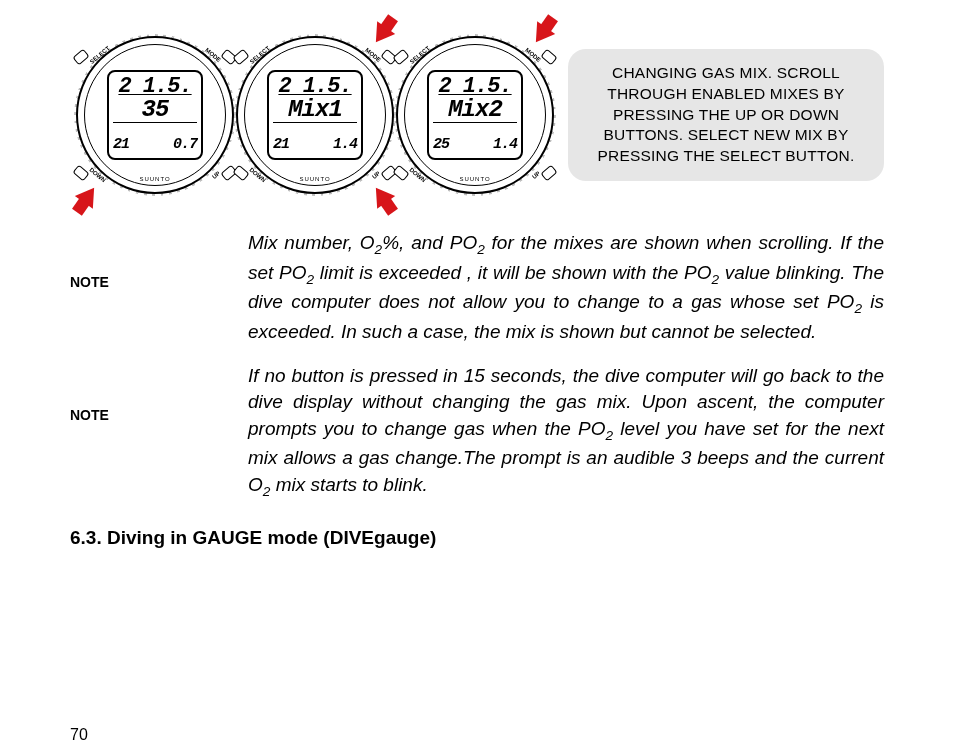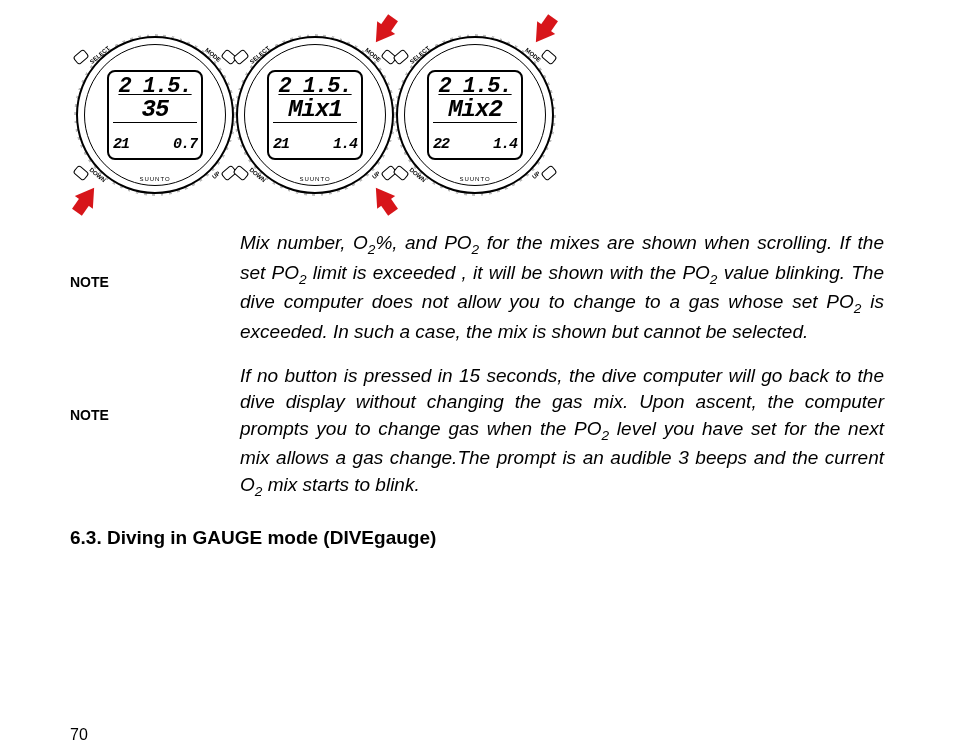--- a/index.html
+++ b/index.html
@@ -170,20 +170,21 @@
     font-size: 14px;
     flex-shrink: 0;
     margin-top: 44px;
   }
   .note-body {
     flex: 1;
     font-style: italic;
     font-size: 19px;
     line-height: 1.38;
     text-align: justify;
+    margin-left: 8px;
   }
   sub { font-size: .72em; font-style: inherit; }
 
   .section-heading {
     font-weight: 700;
     font-size: 19px;
     margin-top: 26px;
     margin-bottom: 12px;
   }
   .body-para {
@@ -271,31 +272,34 @@
         <div class="btn-knob knob-br"></div>
         <span class="btn-label lbl-select">SELECT</span>
         <span class="btn-label lbl-mode">MODE</span>
         <span class="btn-label lbl-down">DOWN</span>
         <span class="btn-label lbl-up">UP</span>
         <span class="brand">SUUNTO</span>
         <div class="screen">
           <div class="line1">2 1.5.</div>
           <div class="line2">Mix2</div>
           <div class="line3">
-            <span>22</span>
+            <span>25</span>
             <span>1.4</span>
           </div>
         </div>
         <div class="arrow-wrap-tr">
             <div class="arrow-shape"></div>
           </div>
       </div>
 
     </div>
 
+    <div class="callout">
+      <div class="bubble">CHANGING GAS MIX. SCROLL THROUGH ENABLED MIXES BY PRESSING THE UP OR DOWN BUTTONS. SELECT NEW MIX BY PRESSING THE SELECT BUTTON.</div>
+    </div>
   </div>
 
   <div class="note-block">
     <div class="note-label">NOTE</div>
     <div class="note-body">Mix number, O<sub>2</sub>%, and PO<sub>2</sub> for the mixes are shown when scrolling. If the set PO<sub>2</sub> limit is exceeded , it will be shown with the PO<sub>2</sub> value blinking. The dive computer does not allow you to change to a gas whose set PO<sub>2</sub> is exceeded. In such a case, the mix is shown but cannot be selected.</div>
   </div>
 
   <div class="note-block">
     <div class="note-label">NOTE</div>
     <div class="note-body">If no button is pressed in 15 seconds, the dive computer will go back to the dive display without changing the gas mix. Upon ascent, the computer prompts you to change gas when the PO<sub>2</sub> level you have set for the next mix allows a gas change.The prompt is an audible 3 beeps and the current O<sub>2</sub> mix starts to blink.</div>

